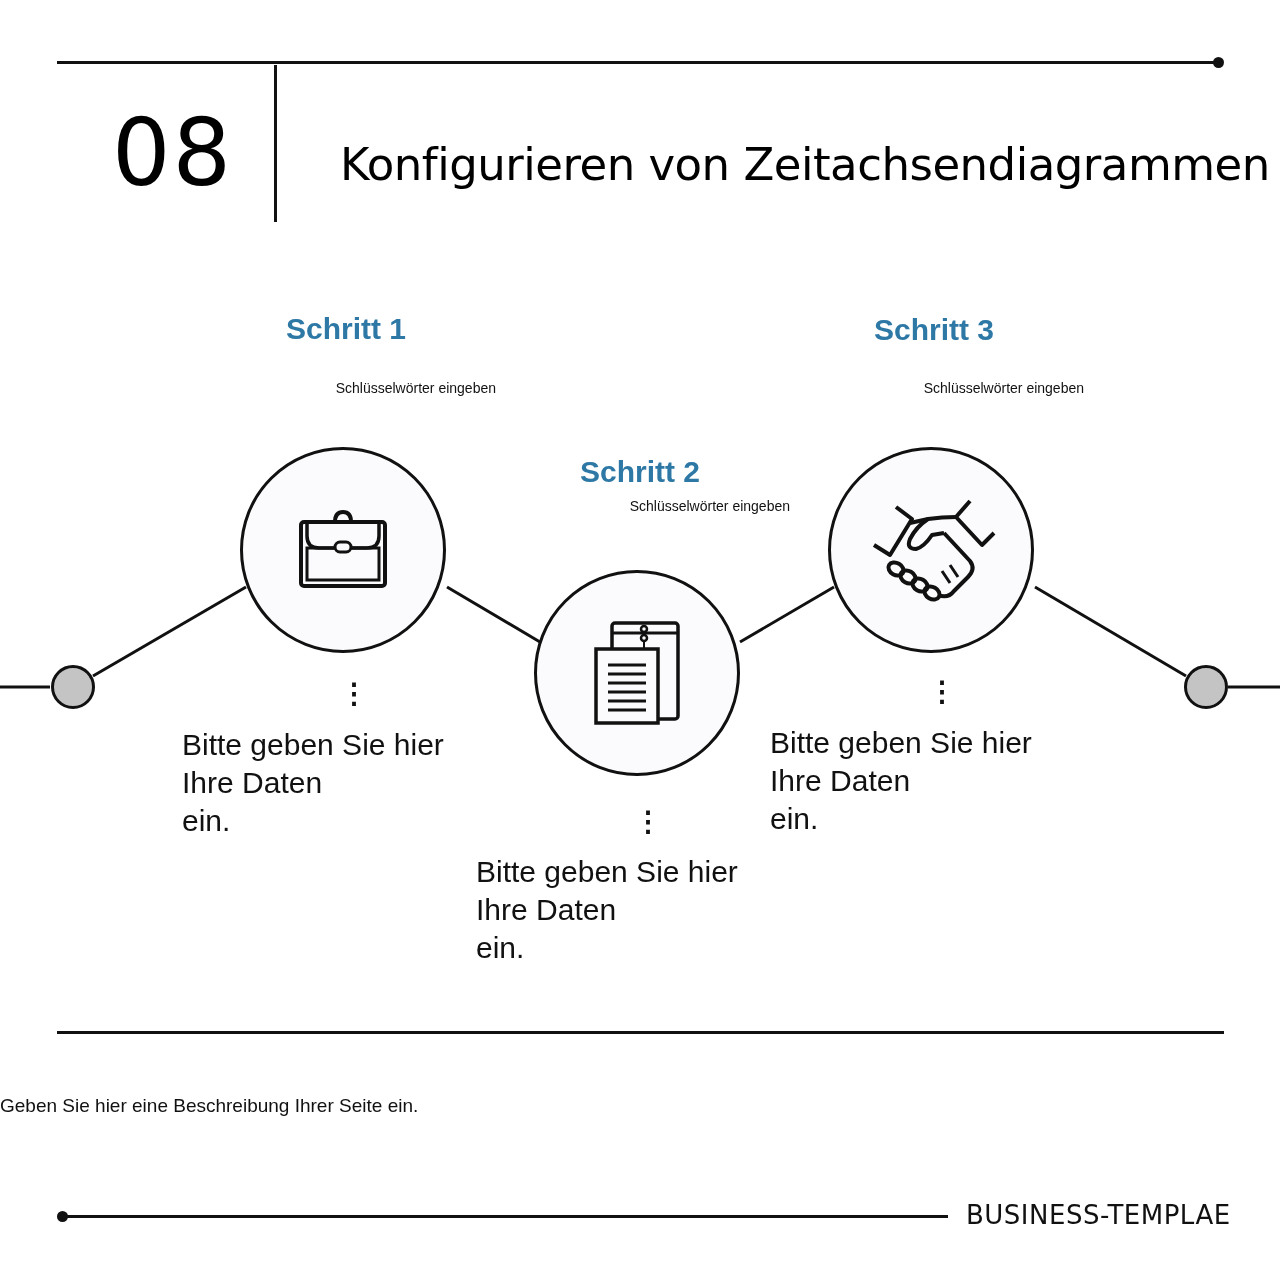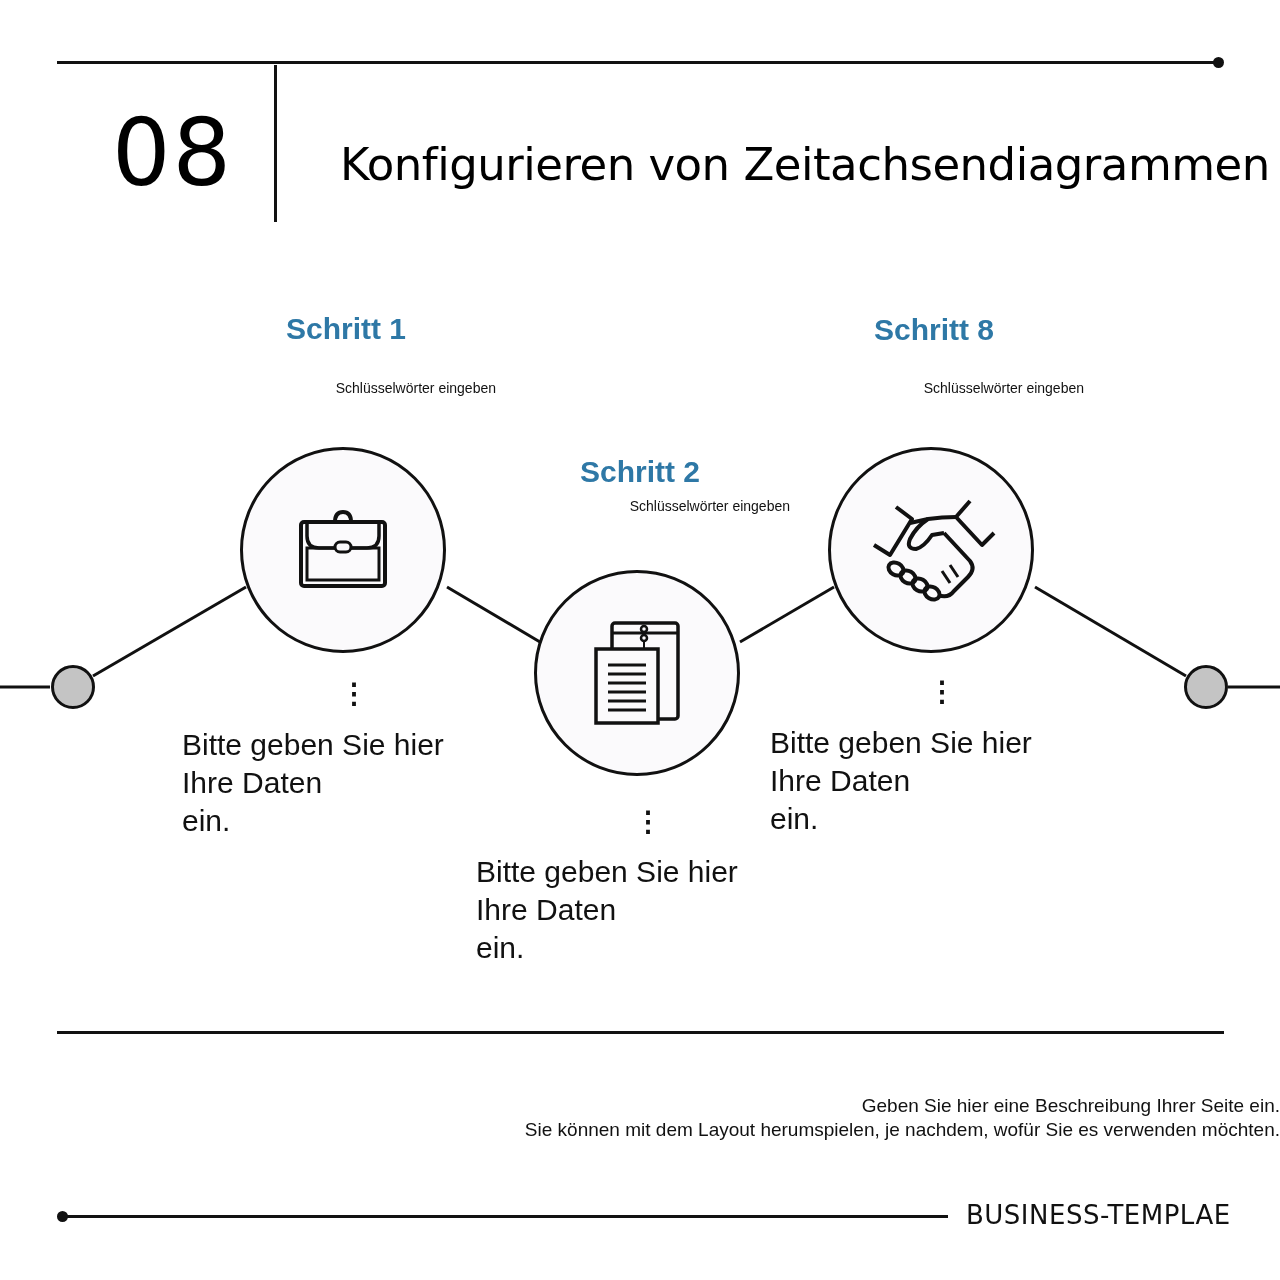--- a/index.html
+++ b/index.html
@@ -8,21 +8,21 @@
   .hline { position:absolute; height:3px; background:#111; }
   .dot { position:absolute; width:11px; height:11px; border-radius:50%; background:#111; }
   .number { position:absolute; left:112px; top:108px; font-family:"DejaVu Sans", sans-serif; font-size:92px; letter-spacing:2px; color:#000; line-height:1; }
   .title { position:absolute; left:340px; top:140px; font-family:"DejaVu Sans", sans-serif; font-size:45px; color:#000; line-height:1.1; white-space:nowrap; letter-spacing:-0.5px; }
   .step-title { position:absolute; width:300px; text-align:center; font-family:Liberation Sans, sans-serif; font-weight:bold; font-size:30px; color:#2e78a6; }
   .step-sub { position:absolute; width:300px; text-align:right; font-family:"Liberation Sans", sans-serif; font-size:14px; color:#111; }
   .circle { position:absolute; width:206px; height:206px; border:3px solid #111; border-radius:50%; background:#fbfafc; display:flex; align-items:center; justify-content:center; box-sizing:border-box; }
   .node { position:absolute; width:44px; height:44px; border:3px solid #111; border-radius:50%; background:#c4c4c4; box-sizing:border-box; }
   .vdots { position:absolute; width:20px; text-align:center; font-size:28px; line-height:1; font-weight:bold; }
   .step-body { position:absolute; width:320px; text-align:left; font-family:"Liberation Sans", sans-serif; font-size:30px; line-height:38px; color:#111; }
-  .desc { position:absolute; left:0; width:1280px; top:1094px; text-align:right; font-size:19px; line-height:24px; color:#111; }
+  .desc { position:absolute; left:0; width:1280px; top:1094px; text-align:left; font-size:19px; line-height:24px; color:#111; }
   .brand { position:absolute; left:966px; top:1200px; font-family:"DejaVu Sans", sans-serif; font-size:26px; color:#111; letter-spacing:0.5px; }
   svg.lines { position:absolute; left:0; top:0; }
 </style>
 </head>
 <body>
 
 <div class="hline" style="left:57px; top:61px; width:1162px;"></div>
 <div class="dot" style="left:1213px; top:57px;"></div>
 
 <div class="number">08</div>
@@ -82,21 +82,21 @@
   </div>
   <div class="vdots" style="left:634px; top:808px;">⋮</div>
   <div class="step-body" style="left:476px; top:853px;">
     <div>Bitte geben Sie hier</div>
     <div>Ihre Daten</div>
     <div>ein.</div>
   </div>
 </div>
 
 <div>
-  <div class="step-title" style="left:784px; top:313px;">Schritt 8</div>
+  <div class="step-title" style="left:784px; top:313px;">Schritt 3</div>
   <div class="step-sub" style="left:784px; top:380px;">Schlüsselwörter eingeben</div>
   <div class="circle" style="left:828px; top:447px;">
     <svg width="130" height="110" viewBox="0 0 130 110">
       <path d="M30 12 L46 24 L24 60 L8 50" fill="none" stroke="#111" stroke-width="4" stroke-linejoin="round"></path>
       <path d="M104 6 L90 22 L116 50 L128 38" fill="none" stroke="#111" stroke-width="4" stroke-linejoin="round"></path>
       <path d="M44 28 L62 24 Q76 22 90 22" fill="none" stroke="#111" stroke-width="4"></path>
       <path d="M62 24 Q50 32 44 44 Q40 54 50 54 Q58 52 66 40 L78 38" fill="none" stroke="#111" stroke-width="4" stroke-linejoin="round"></path>
       <path d="M78 38 L104 66 Q110 74 102 82 L88 96 Q82 104 72 100" fill="none" stroke="#111" stroke-width="4" stroke-linejoin="round"></path>
       <ellipse cx="30" cy="74" rx="8" ry="6" transform="rotate(30 30 74)" fill="none" stroke="#111" stroke-width="4"></ellipse>
       <ellipse cx="42" cy="82" rx="8" ry="6" transform="rotate(30 42 82)" fill="none" stroke="#111" stroke-width="4"></ellipse>
@@ -111,18 +111,17 @@
     <div>Bitte geben Sie hier</div>
     <div>Ihre Daten</div>
     <div>ein.</div>
   </div>
 </div>
 
 <div class="hline" style="left:57px; top:1031px; width:1167px;"></div>
 
 <div class="desc">
   <div>Geben Sie hier eine Beschreibung Ihrer Seite ein.</div>
-  <div>Sie können mit dem Layout herumspielen, je nachdem, wofür Sie es verwenden möchten.</div>
 </div>
 
 <div class="dot" style="left:57px; top:1211px;"></div>
 <div class="hline" style="left:62px; top:1215px; width:886px;"></div>
 <div class="brand">BUSINESS-TEMPLAE</div>
 
 </body></html>

